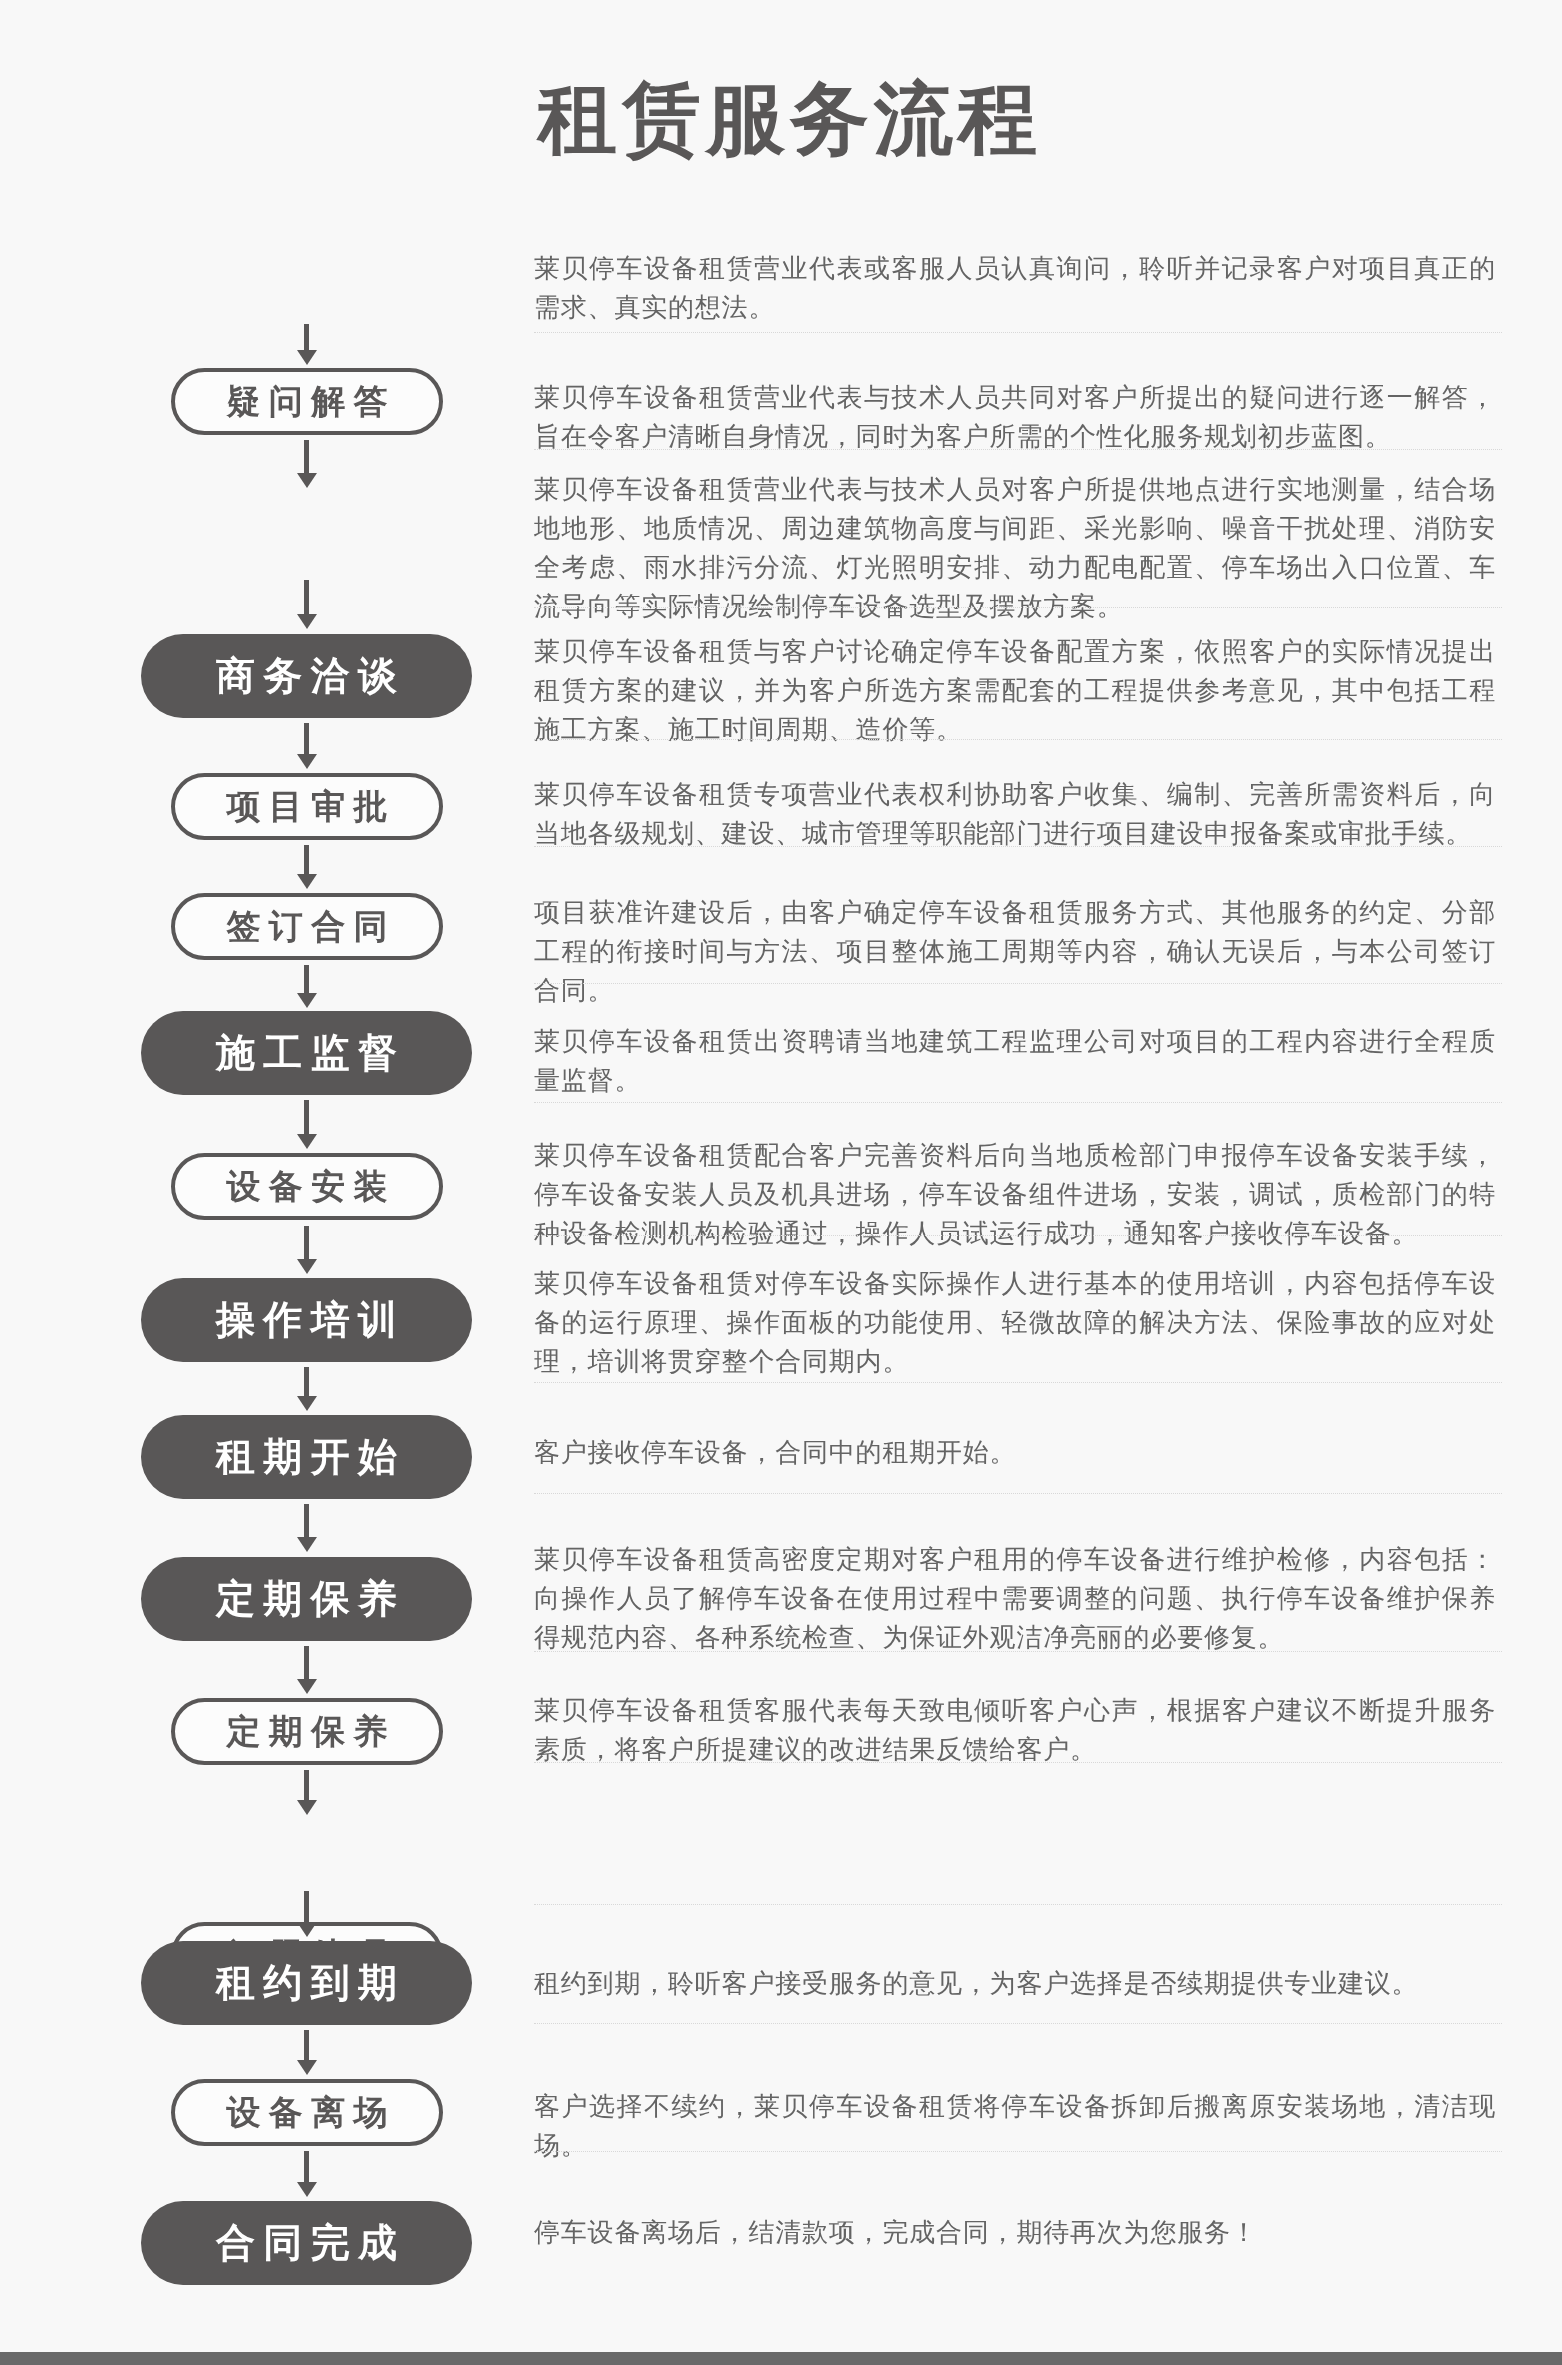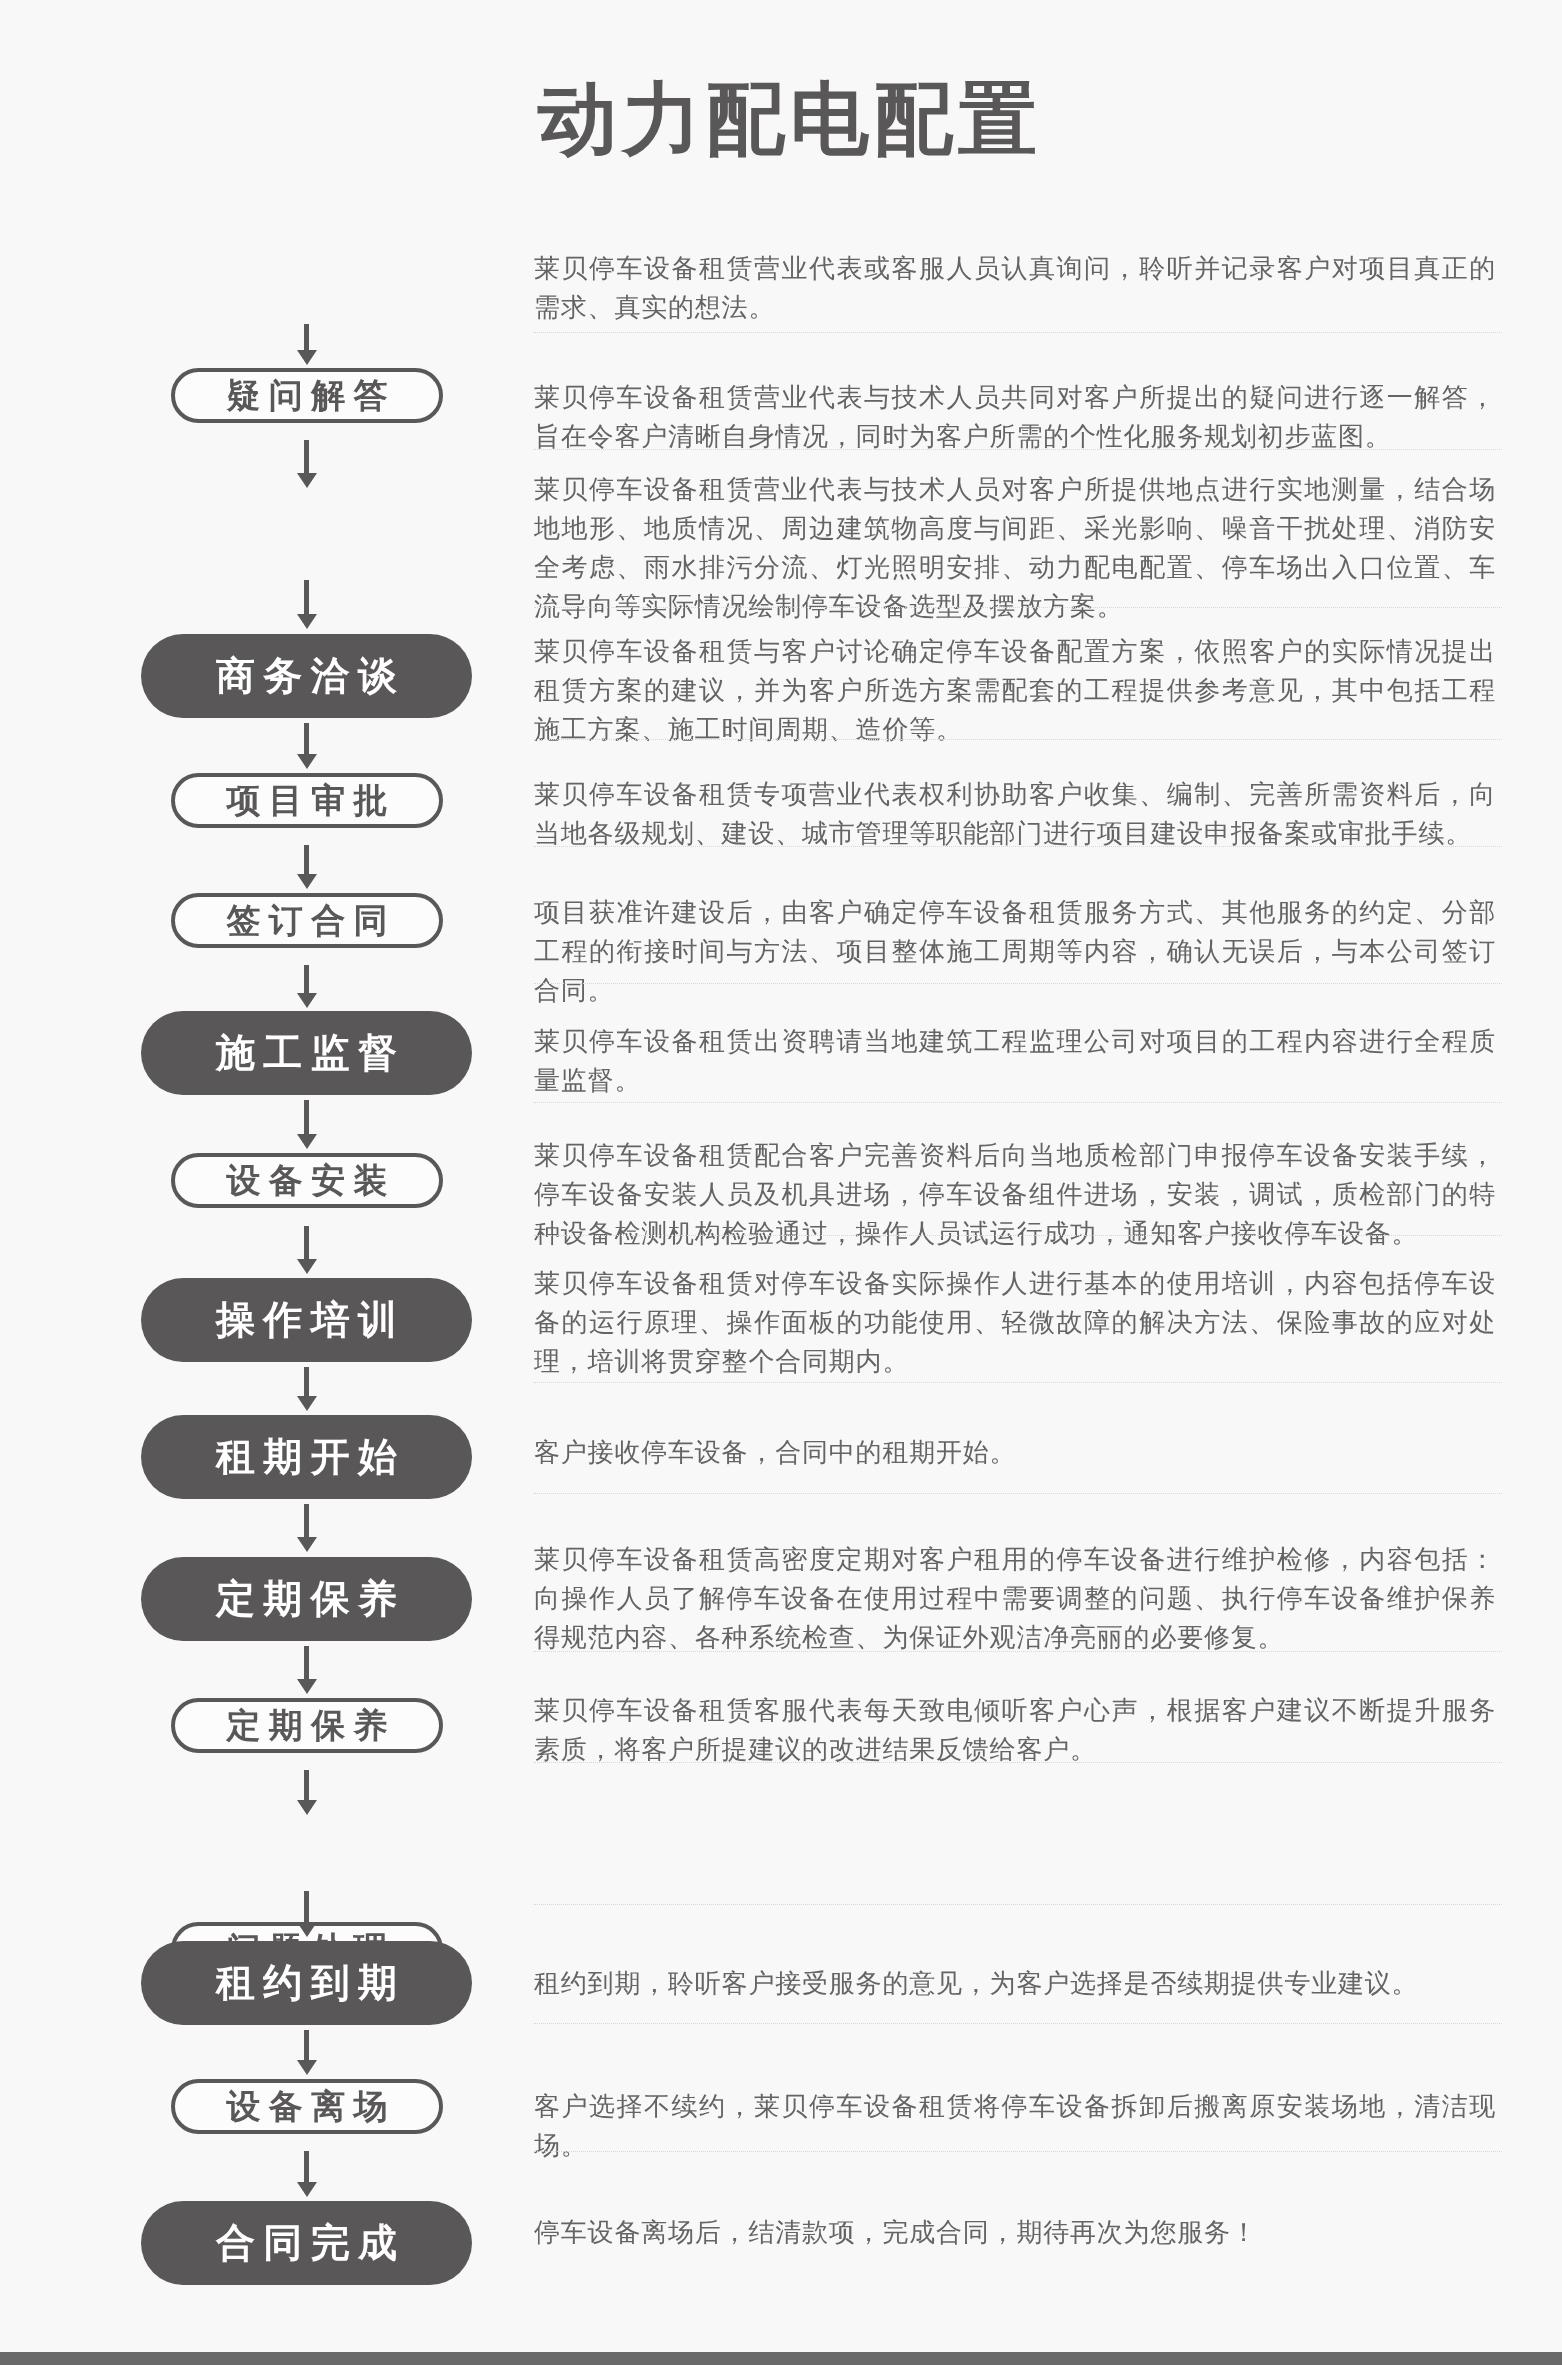--- a/index.html
+++ b/index.html
@@ -29,21 +29,21 @@
     text-indent:8.4px; 
   }
   .pill.filled{
     left:141px;width:331px;height:84px;
     border-radius:44px;
     background:#595757;
     color:#ffffff;
     font-size:39px;
   }
   .pill.outline{
-    left:171px;width:272px;height:55px;
+    left:171px;width:272px;height:67px;
     border-radius:35px;
     background:#fcfcfc;
     border:4.2px solid #595757;
     color:#595757;
     font-size:34px;
   }
   .desc{
     position:absolute;
     left:534px;width:962px;
     font-size:26px;
@@ -78,21 +78,21 @@
     left:0;top:2352px;
     width:1562px;height:13.4px;
     background:#696969;
   }
 </style>
 </head>
 <body>
 
 <div class="page">
 
-  <div class="title">动力配电配置</div>
+  <div class="title">租赁服务流程</div>
 
   <div class="desc" style="top:249px">莱贝停车设备租赁营业代表或客服人员认真询问，聆听并记录客户对项目真正的需求、真实的想法。</div>
   <div class="arrow" style="top:324px;height:27px"></div>
   <div class="sep" style="top:332px"></div>
 
   <div class="pill outline" style="top:368px">
       <span>疑问解答</span>
     </div>
   <div class="desc" style="top:378px">莱贝停车设备租赁营业代表与技术人员共同对客户所提出的疑问进行逐一解答，旨在令客户清晰自身情况，同时为客户所需的个性化服务规划初步蓝图。</div>
   <div class="arrow" style="top:440px;height:34px"></div>

